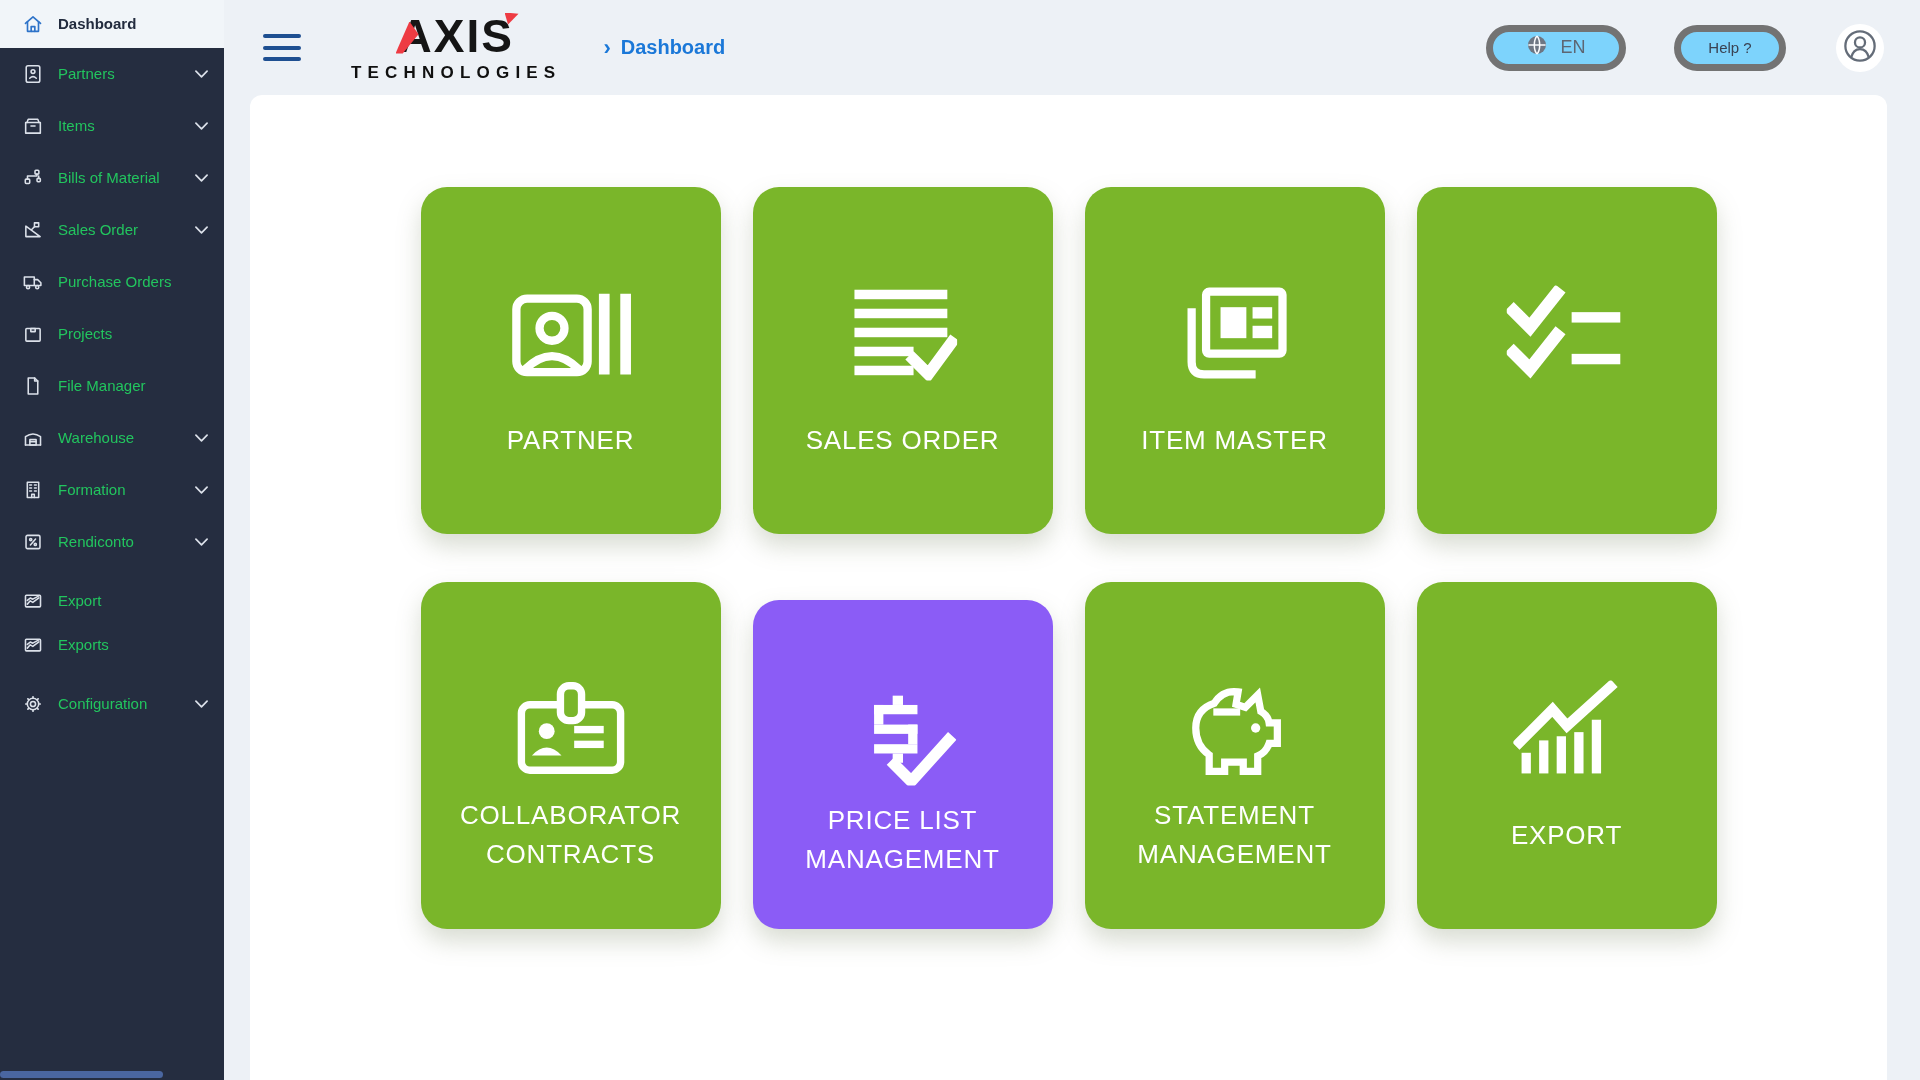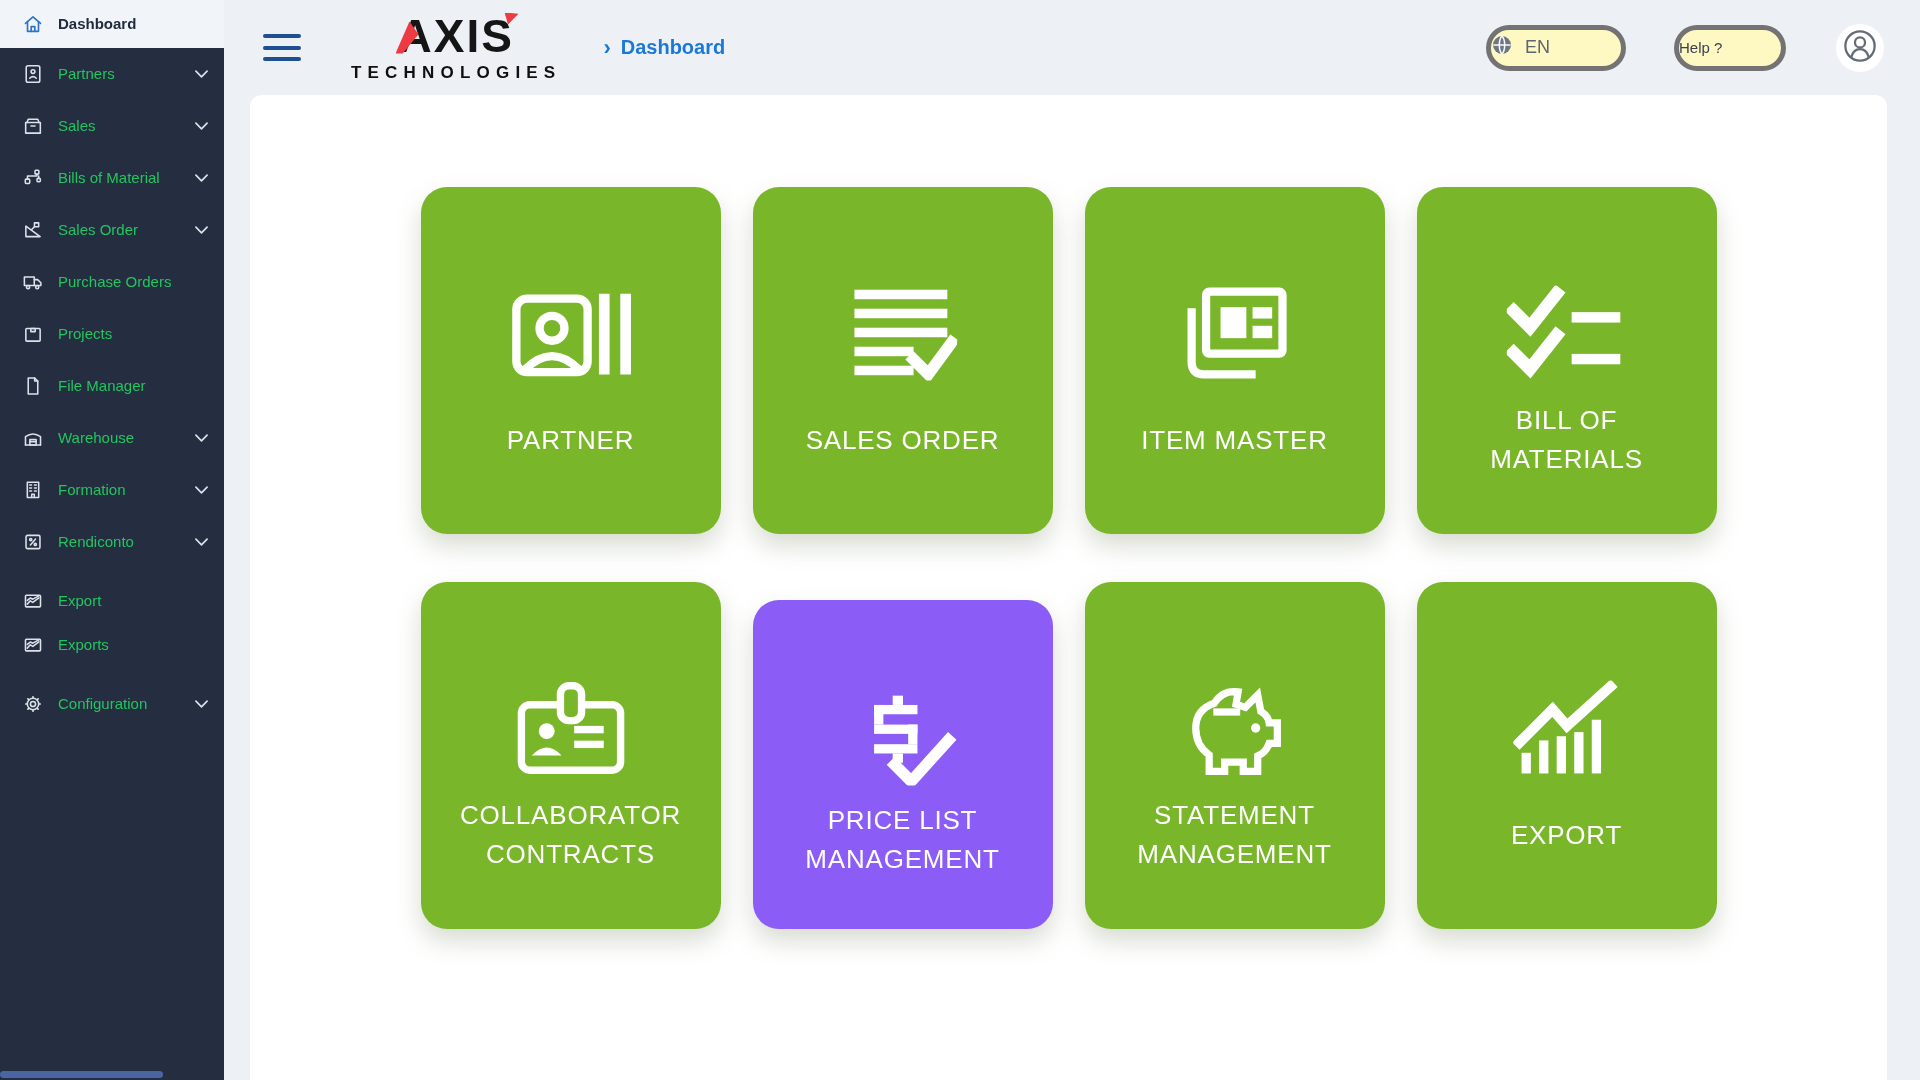--- a/index.html
+++ b/index.html
@@ -36,22 +36,22 @@
   .logo-tri-i { position:absolute; left:106px; top:0px; width:14px; height:12px; background:#ee3b43;
                 clip-path:polygon(0% 0%, 100% 10%, 25% 100%); }
   .logo-secondary { font-size:17px; font-weight:700; letter-spacing:6.2px; color:#101010;
                     margin-top:4px; white-space:nowrap; }
 
   .breadcrumb { margin-left:42px; display:flex; align-items:center; gap:10px;
                 color:#1b78d8; font-size:20px; font-weight:600; cursor:pointer; }
   .breadcrumb .bc-chev { font-size:22px; line-height:1; }
 
   .hdr-right { margin-left:auto; display:flex; align-items:center; }
-  .pill { height:46px; border:5px solid #737373; border-radius:23px; background:#fef9c3;
-          display:flex; align-items:center; cursor:pointer; }
+  .pill { height:46px; border:7px solid #737373; border-radius:23px; background:#7dd3fc;
+          display:flex; align-items:center; justify-content:center; cursor:pointer; }
   .pill-lang { width:140px; gap:12px; color:#5d6673; font-size:18px; font-weight:500;
                margin-right:48px; }
   .pill-help { width:112px; color:#3a4252; font-size:15px; font-weight:400; margin-right:50px; }
   .avatar { width:48px; height:48px; border-radius:50%; background:#fff; display:flex;
             align-items:center; justify-content:center; cursor:pointer; }
 
   
   .content { position:absolute; top:95px; left:26px; right:33px; bottom:0; background:#ffffff;
              border-top-left-radius:12px; border-top-right-radius:12px; }
   .tiles { display:grid; grid-template-columns:repeat(4,300px); grid-auto-rows:347px;
@@ -95,21 +95,21 @@
         </span>
       </div>
       <div class="side-item">
         <span class="side-icon">
           <svg viewBox="0 0 24 24" width="22" height="22" fill="none" stroke="#dce1ea" stroke-width="1.7" stroke-linecap="round" stroke-linejoin="round">
             <path d="M4 8.2 H20 V19.8 H4 Z"></path>
             <path d="M5.4 8.2 L6.8 4.6 H17.2 L18.6 8.2"></path>
             <path d="M9.8 12 H14.2"></path>
           </svg>
         </span>
-        <span class="side-label">Sales</span>
+        <span class="side-label">Items</span>
         <span class="side-chev">
           <svg viewBox="0 0 14 8" width="13" height="8" fill="none" stroke="#dce1ea" stroke-width="1.8" stroke-linecap="round" stroke-linejoin="round">
             <path d="M1 1 L7 7 L13 1"></path>
           </svg>
         </span>
       </div>
       <div class="side-item">
         <span class="side-icon">
           <svg viewBox="0 0 24 24" width="22" height="22" fill="none" stroke="#dce1ea" stroke-width="1.7" stroke-linecap="round" stroke-linejoin="round">
             <rect x="3.6" y="13.2" width="4.8" height="4.8" rx="1"></rect>
@@ -354,22 +354,20 @@
           <span class="tile-icon">
             <svg viewBox="0 0 104 82" fill="none" stroke="#fff">
               <polyline points="6,22 20,36 43,7" stroke-width="11" stroke-linecap="square"></polyline>
               <polyline points="6,58 20,72 43,43" stroke-width="11" stroke-linecap="square"></polyline>
               <g fill="#fff" stroke="none">
                 <rect x="56" y="23" width="42" height="9"></rect>
                 <rect x="56" y="59" width="42" height="9"></rect>
               </g>
             </svg>
           </span>
-          <span class="tile-label">BILL OF
-MATERIALS</span>
         </div>
         <div class="tile" style="background: rgb(122, 182, 42);">
           <span class="tile-icon">
             <svg viewBox="0 0 104 90" fill="none" stroke="#fff">
               <rect x="5" y="23" width="94" height="62" rx="8" stroke-width="7"></rect>
               <rect x="42" y="5" width="20" height="33" rx="8" stroke-width="7" fill="#7ab62a"></rect>
               <g fill="#fff" stroke="none">
                 <circle cx="29" cy="48" r="7.5"></circle>
                 <path d="M15 71 Q29 56 43 71 Z"></path>
                 <rect x="55" y="43" width="28" height="7"></rect>

